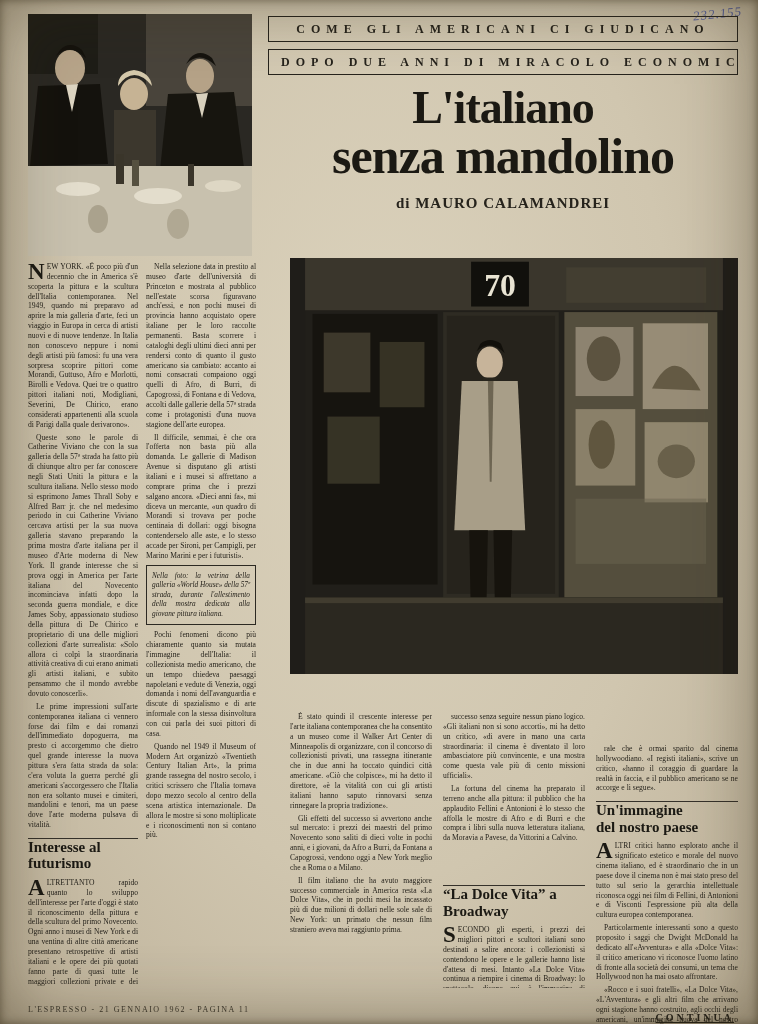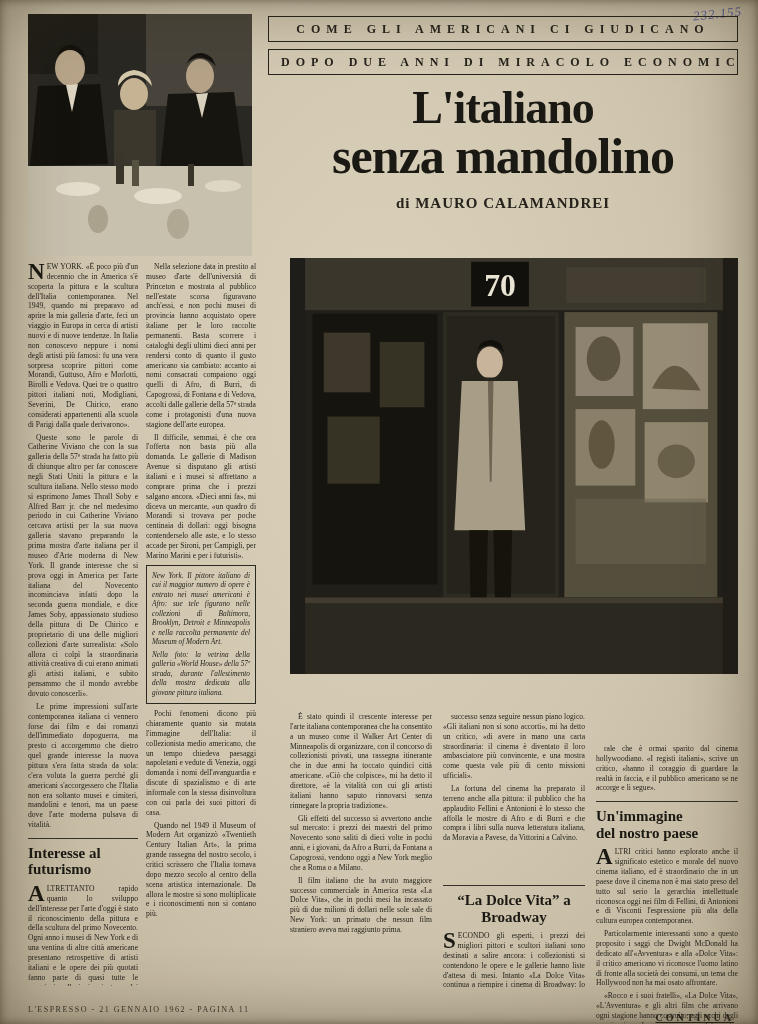--- a/index.html
+++ b/index.html
@@ -34,23 +34,23 @@
   #colA{left:290px;top:712px;width:142px;height:276px;}
   #colB{left:443px;top:712px;width:142px;height:276px;}
   #colC{left:596px;top:744px;width:142px;height:283px;}
   .para{font-size:7.6px;line-height:1.3;text-align:justify;margin:0 0 3px;text-indent:8px;hyphens:auto;}
   .dropcap{text-indent:0;}
   .dropcap::first-letter{
     float:left;font-size:23px;line-height:18px;font-weight:bold;padding:1px 2px 0 0;color:#1b1913;
   }
   .subhead{
     font-size:15px;line-height:1.1;font-weight:bold;margin:8px 0 6px;color:#1b1913;
-    border-top:1px solid #35312a;padding-top:6px;
-  }
-  .subhead.centered{text-align:center;margin-top:42px;}
+    border-top:1px solid #35312a;
+  }
+  .subhead.centered{text-align:left;margin-top:42px;}
   .subhead .shl{display:block;}
   .inset{border:1.2px solid #2c2922;padding:5px 5px 3px;margin:4px 0 5px;}
   .inset .para{font-style:italic;font-size:7.3px;text-indent:0;}
   .footer-left{position:absolute;left:28px;bottom:10px;font-size:8px;letter-spacing:1.5px;color:#3a362c;}
   .footer-right{position:absolute;right:24px;bottom:1px;font-size:10px;font-weight:bold;letter-spacing:3px;color:#26231c;text-decoration:underline;}
 </style>
 </head>
 <body>
 
 <div class="page">
@@ -111,21 +111,20 @@
       </div>
   </div>
 
   <div class="col" id="col2">
     <div>
         <p class="para">Nella selezione data in prestito al museo d'arte dell'università di Princeton e mostrata al pubblico nell'estate scorsa figuravano anch'essi, e non pochi musei di provincia hanno acquistato opere italiane per le loro raccolte permanenti. Basta scorrere i cataloghi degli ultimi dieci anni per rendersi conto di quanto il gusto americano sia cambiato: accanto ai nomi consacrati compaiono oggi quelli di Afro, di Burri, di Capogrossi, di Fontana e di Vedova, accolti dalle gallerie della 57ª strada come i protagonisti d'una nuova stagione dell'arte europea.</p>
         <p class="para">Il difficile, semmai, è che ora l'offerta non basta più alla domanda. Le gallerie di Madison Avenue si disputano gli artisti italiani e i musei si affrettano a comprare prima che i prezzi salgano ancora. «Dieci anni fa», mi diceva un mercante, «un quadro di Morandi si trovava per poche centinaia di dollari: oggi bisogna contenderselo alle aste, e lo stesso accade per Sironi, per Campigli, per Marino Marini e per i futuristi».</p>
       </div>
     <div class="inset">
       <div>
-          <p class="para">New York. Il pittore italiano di cui il maggior numero di opere è entrato nei musei americani è Afro: sue tele figurano nelle collezioni di Baltimora, Brooklyn, Detroit e Minneapolis e nella raccolta permanente del Museum of Modern Art.</p>
           <p class="para">Nella foto: la vetrina della galleria «World House» della 57ª strada, durante l'allestimento della mostra dedicata alla giovane pittura italiana.</p>
         </div>
     </div>
     <div>
         <p class="para">Pochi fenomeni dicono più chiaramente quanto sia mutata l'immagine dell'Italia: il collezionista medio americano, che un tempo chiedeva paesaggi napoletani e vedute di Venezia, oggi domanda i nomi dell'avanguardia e discute di spazialismo e di arte informale con la stessa disinvoltura con cui parla dei suoi pittori di casa.</p>
         <p class="para">Quando nel 1949 il Museum of Modern Art organizzò «Twentieth Century Italian Art», la prima grande rassegna del nostro secolo, i critici scrissero che l'Italia tornava dopo mezzo secolo al centro della scena artistica internazionale. Da allora le mostre si sono moltiplicate e i riconoscimenti non si contano più.</p>
       </div>
   </div>
 
   <div class="photo2">

